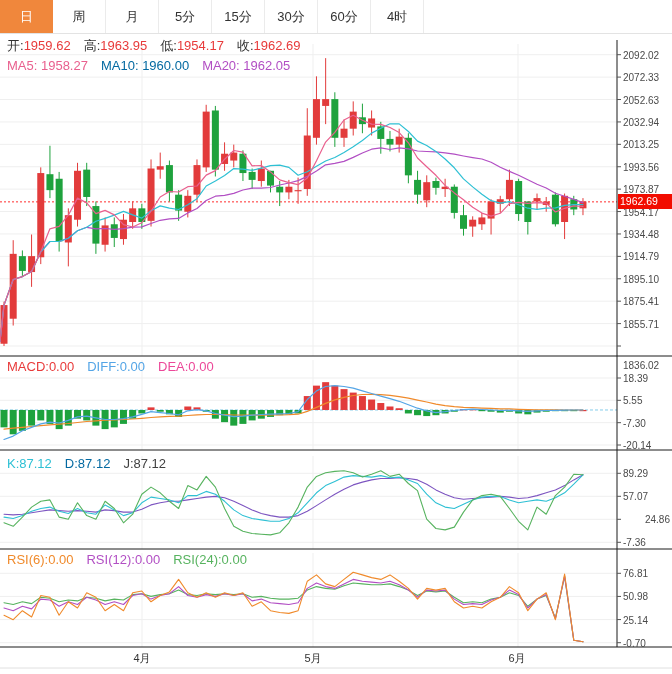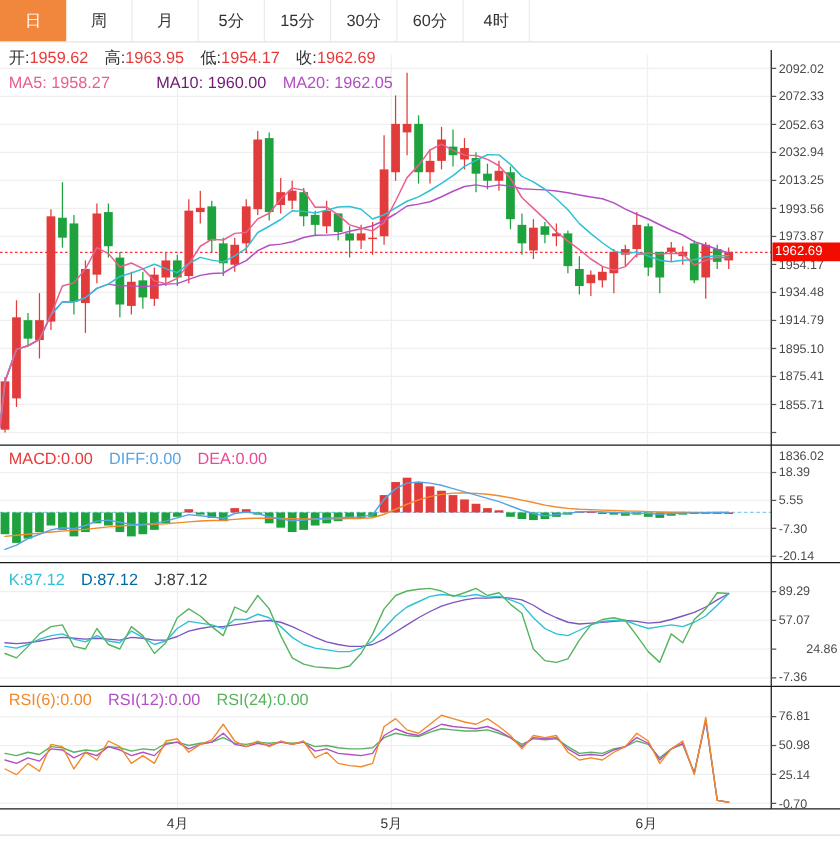--- a/index.html
+++ b/index.html
@@ -310,21 +310,21 @@
       <line x1="617" y1="642.7" x2="621" y2="642.7" stroke="#555" stroke-width="1"></line>
     </svg>
   <div id="legend-ohlc" class="row" style="top:37px">
       <span><span style="color: rgb(51, 51, 51);">开:</span><span style="color: rgb(232, 58, 58);">1959.62</span></span>
       <span><span style="color: rgb(51, 51, 51);">高:</span><span style="color: rgb(232, 58, 58);">1963.95</span></span>
       <span><span style="color: rgb(51, 51, 51);">低:</span><span style="color: rgb(232, 58, 58);">1954.17</span></span>
       <span><span style="color: rgb(51, 51, 51);">收:</span><span style="color: rgb(232, 58, 58);">1962.69</span></span>
     </div>
   <div id="legend-ma" class="row" style="top:58px">
       <span style="color: rgb(233, 96, 142);">MA5: 1958.27</span>
-      <span style="color: #701a75; margin-left: 24px;">MA10: 1960.00</span>
+      <span style="color: #0369a1;">MA10: 1960.00</span>
       <span style="color: rgb(178, 79, 196);">MA20: 1962.05</span>
     </div>
   <div id="legend-macd" class="row" style="top:359px">
       <span style="color: rgb(232, 58, 58);">MACD:0.00</span>
       <span style="color: rgb(84, 165, 230);">DIFF:0.00</span>
       <span style="color: #ec4899;">DEA:0.00</span>
     </div>
   <div id="legend-kdj" class="row" style="top:456px">
       <span style="color: rgb(46, 192, 212);">K:87.12</span>
       <span style="color: #0369a1;">D:87.12</span>

